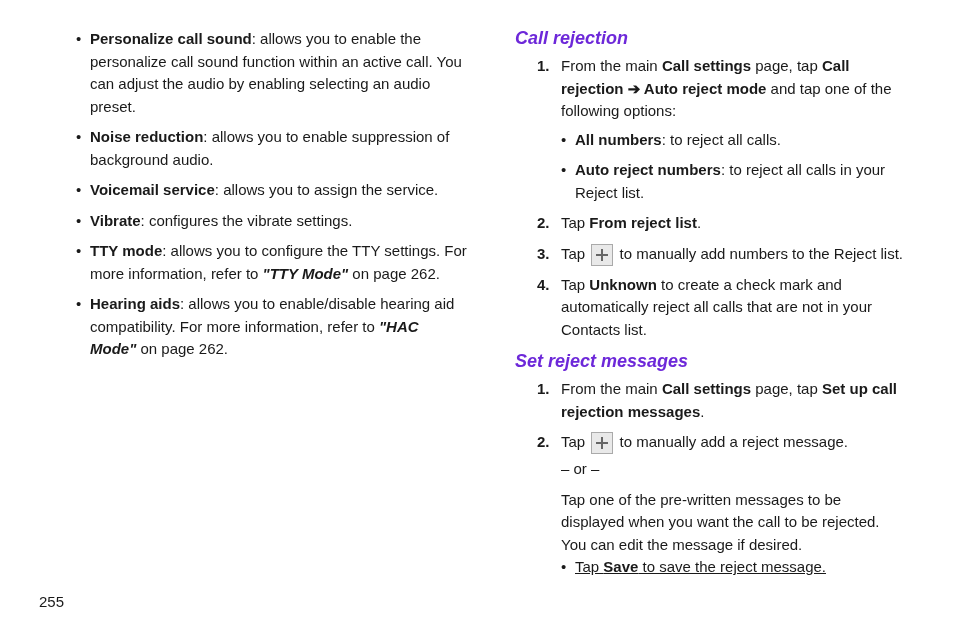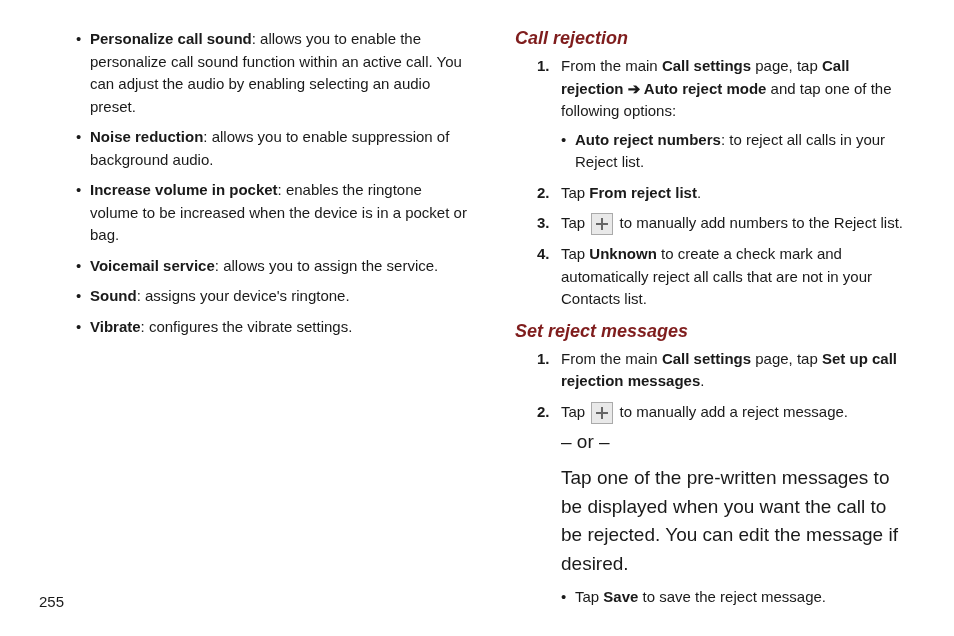--- a/index.html
+++ b/index.html
@@ -50,21 +50,21 @@
   li.n-item .num {
     position: absolute;
     left: 0;
     top: 0;
     font-weight: bold;
   }
   h3.sec {
     margin: 0 0 6px 0;
     font-style: italic;
     font-weight: bold;
-    color: #7f1d1d;
+    color: #6d28d9;
     font-size: 18px;
   }
   .bold { font-weight: bold; }
   .italic { font-style: italic; }
   .icon-plus {
     display: inline-block;
     width: 20px;
     height: 20px;
     background: #e9e9e9;
     border: 1px solid #aaa;
@@ -74,44 +74,45 @@
   }
   .icon-plus svg { position:absolute; left:3px; top:3px; }
   ol.nums > li > ul.sub { margin-top: 6px; }
   ul.sub li.b-item { font-size: 15px; }
   .pgnum {
     position: absolute;
     left: 39px;
     bottom: 26px;
     font-size: 15px;
   }
-  .follow { margin-top:4px; padding-left:24px; font-size:19px; line-height:1.5; }
+  .follow { margin-top:4px; padding-left:24px; font-size:15px; line-height:1.5; }
 </style>
 </head>
 <body>
 
 <div class="page">
   <div class="col left-col">
     <ul class="bullets">
       <li class="b-item"><span class="bold">Personalize call sound</span><span>: allows you to enable the personalize call sound function within an active call. You can adjust the audio by enabling selecting an audio preset.</span></li>
       <li class="b-item"><span class="bold">Noise reduction</span><span>: allows you to enable suppression of background audio.</span></li>
-      <li class="b-item"><span class="bold">Increase volume in pocket</span><span>: enables the ringtone volume to be increased when the device is in a pocket or bag.</span></li>
       <li class="b-item"><span class="bold">Voicemail service</span><span>: allows you to assign the service.</span></li>
-      <li class="b-item"><span class="bold">Sound</span><span>: assigns your device's ringtone.</span></li>
       <li class="b-item"><span class="bold">Vibrate</span><span>: configures the vibrate settings.</span></li>
+      <li class="b-item"><span class="bold">TTY mode</span><span>: allows you to configure the TTY settings. For more information, refer to </span><span class="bold italic">"TTY Mode"</span><span>  on page 262.</span></li>
+      <li class="b-item"><span class="bold">Hearing aids</span><span>: allows you to enable/disable hearing aid compatibility. For more information, refer to </span><span class="bold italic">"HAC Mode"</span><span>  on page 262.</span></li>
     </ul>
   </div>
 
   <div class="col">
     <h3 class="sec">Call rejection</h3>
     <ol class="nums" style="padding-left:22px;">
       <li class="n-item">
         <span class="num">1.</span>
         <span>From the main </span><span class="bold">Call settings</span><span> page, tap </span><span class="bold">Call rejection ➔ Auto reject mode</span><span> and tap one of the following options:</span>
         <ul class="bullets sub">
+          <li class="b-item"><span class="bold">All numbers</span><span>: to reject all calls.</span></li>
           <li class="b-item"><span class="bold">Auto reject numbers</span><span>: to reject all calls in your Reject list.</span></li>
         </ul>
       </li>
       <li class="n-item">
         <span class="num">2.</span>
         <span>Tap </span><span class="bold">From reject list</span><span>.</span>
       </li>
       <li class="n-item">
         <span class="num">3.</span>
         <span>Tap  </span><span class="icon-plus"><svg width="14" height="14">
@@ -130,21 +131,21 @@
         <span class="num">1.</span>
         <span>From the main </span><span class="bold">Call settings</span><span> page, tap </span><span class="bold">Set up call rejection messages</span><span>.</span>
       </li>
       <li class="n-item">
         <span class="num">2.</span>
         <span>Tap  </span><span class="icon-plus"><svg width="14" height="14">
               <path d="M7 1v12M1 7h12" stroke="#666" stroke-width="2" fill="none"></path>
             </svg></span><span>  to manually add a reject message.</span>
         <div class="follow" style="padding-left:0;">– or –</div>
         <div class="follow" style="padding-left:0; margin-top:8px;">Tap one of the pre-written messages to be displayed when you want the call to be rejected. You can edit the message if desired.</div>
-        <ul class="bullets sub" style="margin-top:8px;">
+        <ul class="bullets sub" style="margin-top:0;text-decoration:underline;">
           <li class="b-item"><span>Tap </span><span class="bold">Save</span><span> to save the reject message.</span></li>
         </ul>
       </li>
     </ol>
   </div>
 </div>
 
 <div class="pgnum">255</div>
 
 </body></html>

